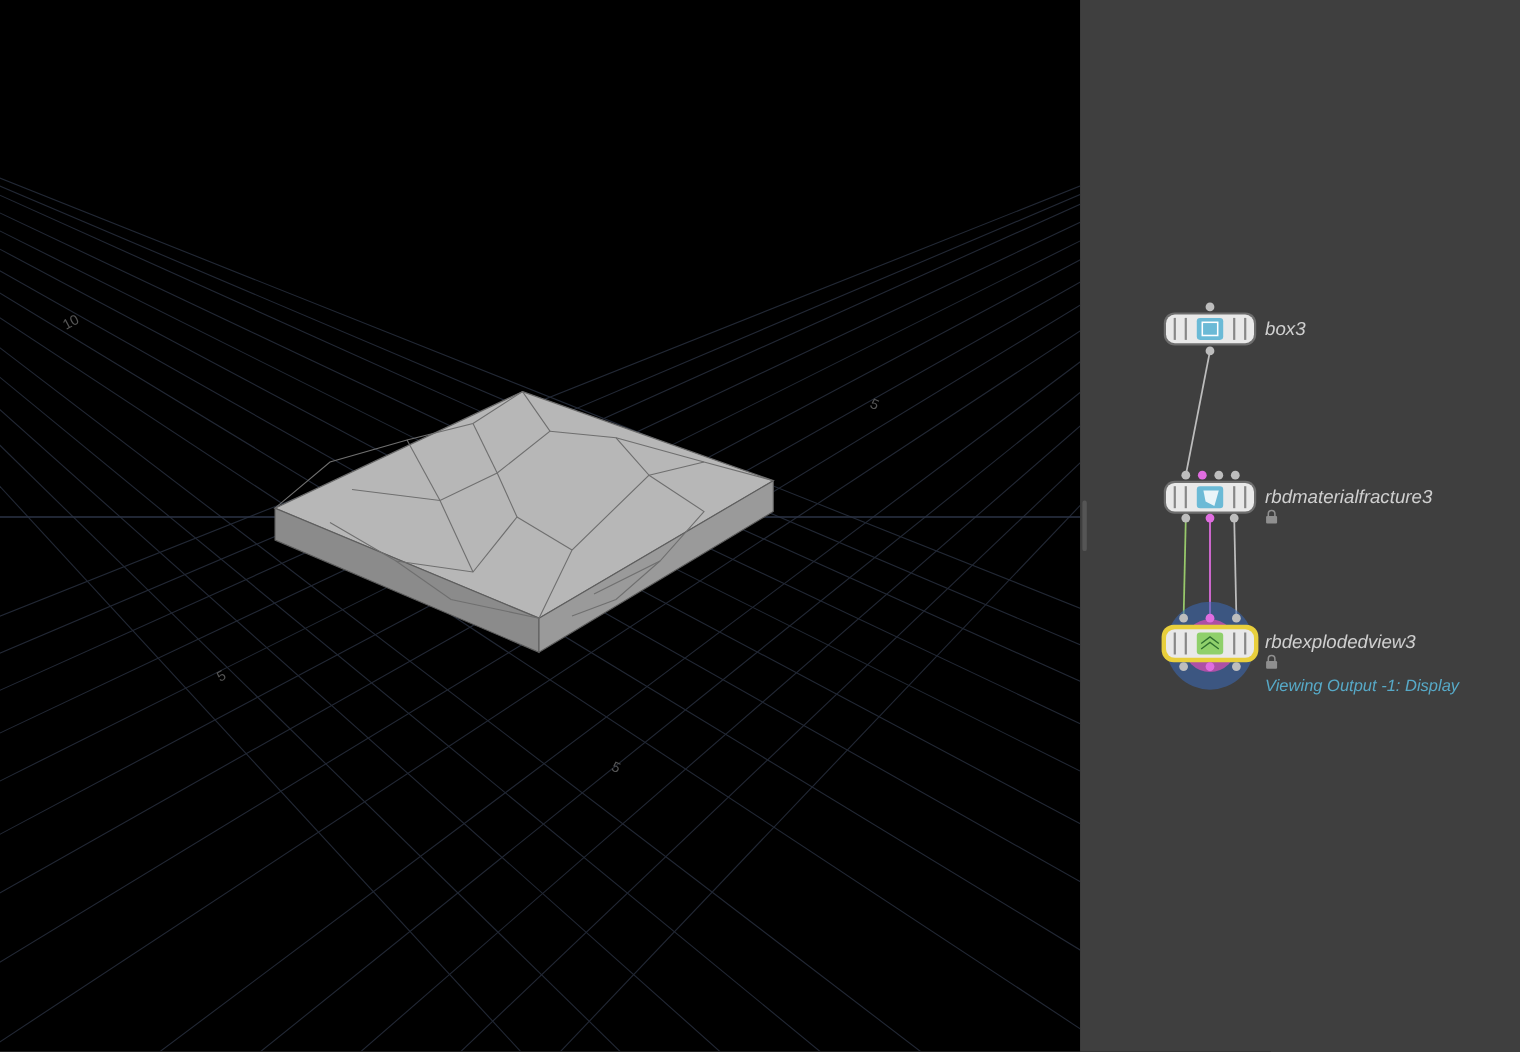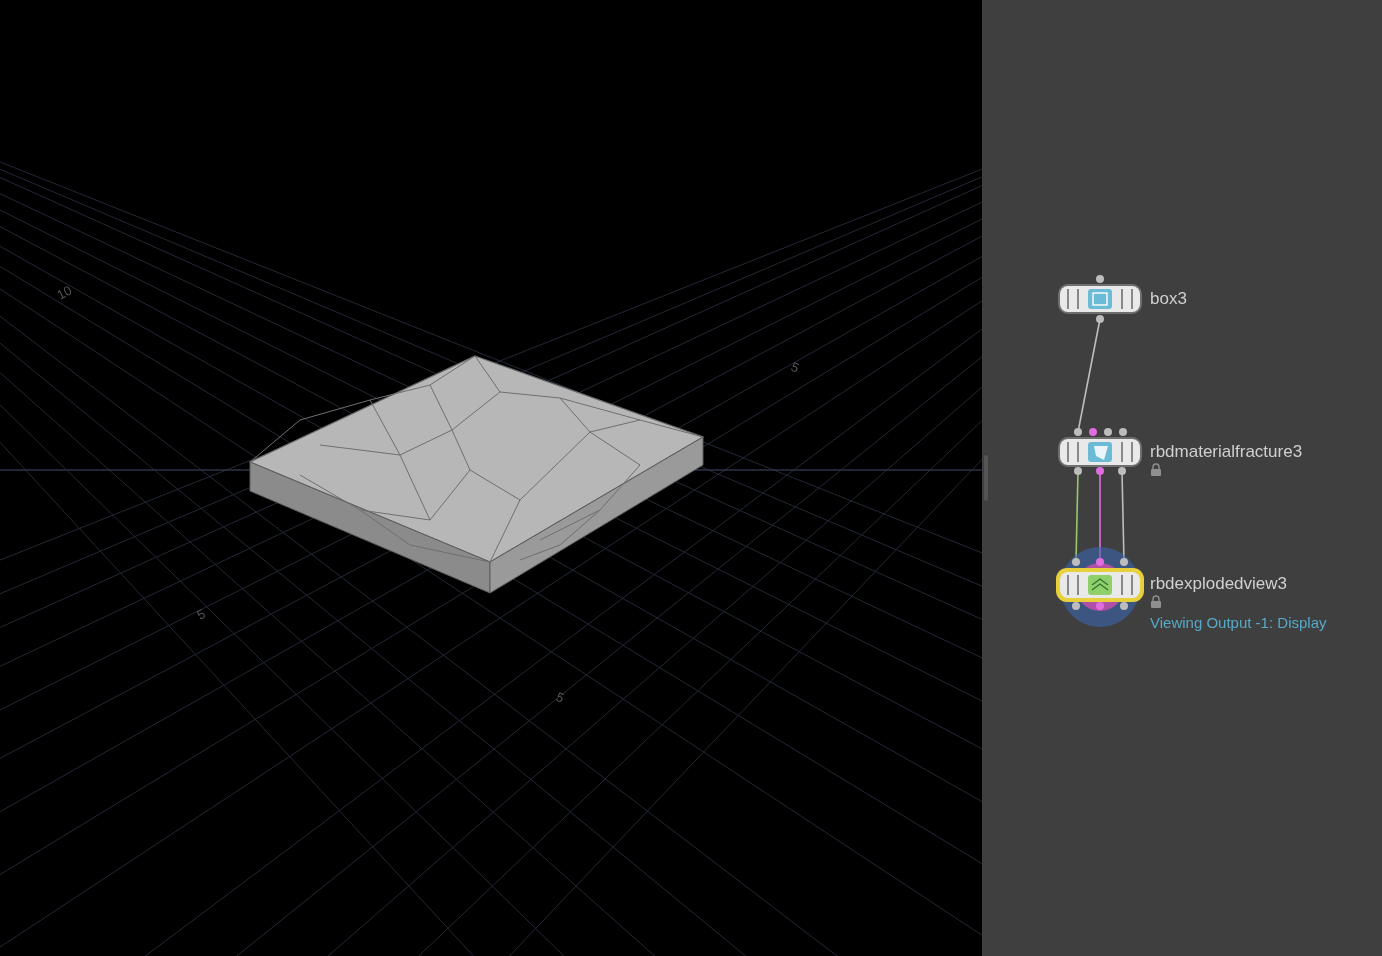--- a/index.html
+++ b/index.html
@@ -44,20 +44,21 @@
   .splitter .grip {
     width: 4px;
     height: 46px;
     background: #555;
     border-radius: 2px;
   }
   .network {
     position: relative;
     flex: 1;
     background: #3f3f3f;
+    font-style: italic;
   }
   .network svg {
     position: absolute;
     top: 0; left: 0;
     width: 100%;
     height: 100%;
   }
   .node-label {
     fill: #d0d0d0;
     font-size: 17px;

